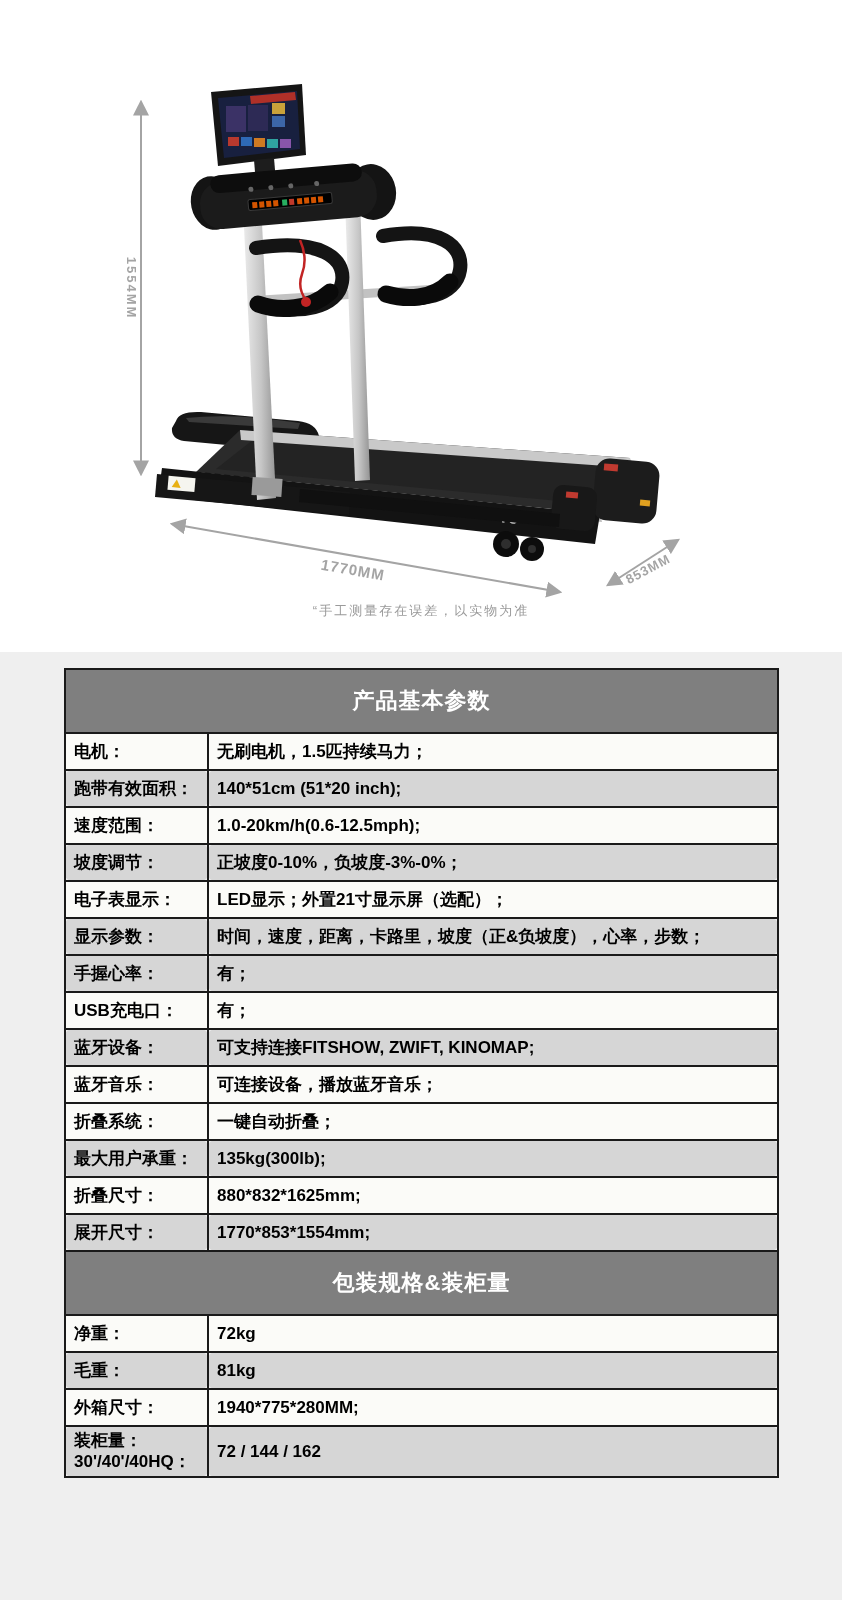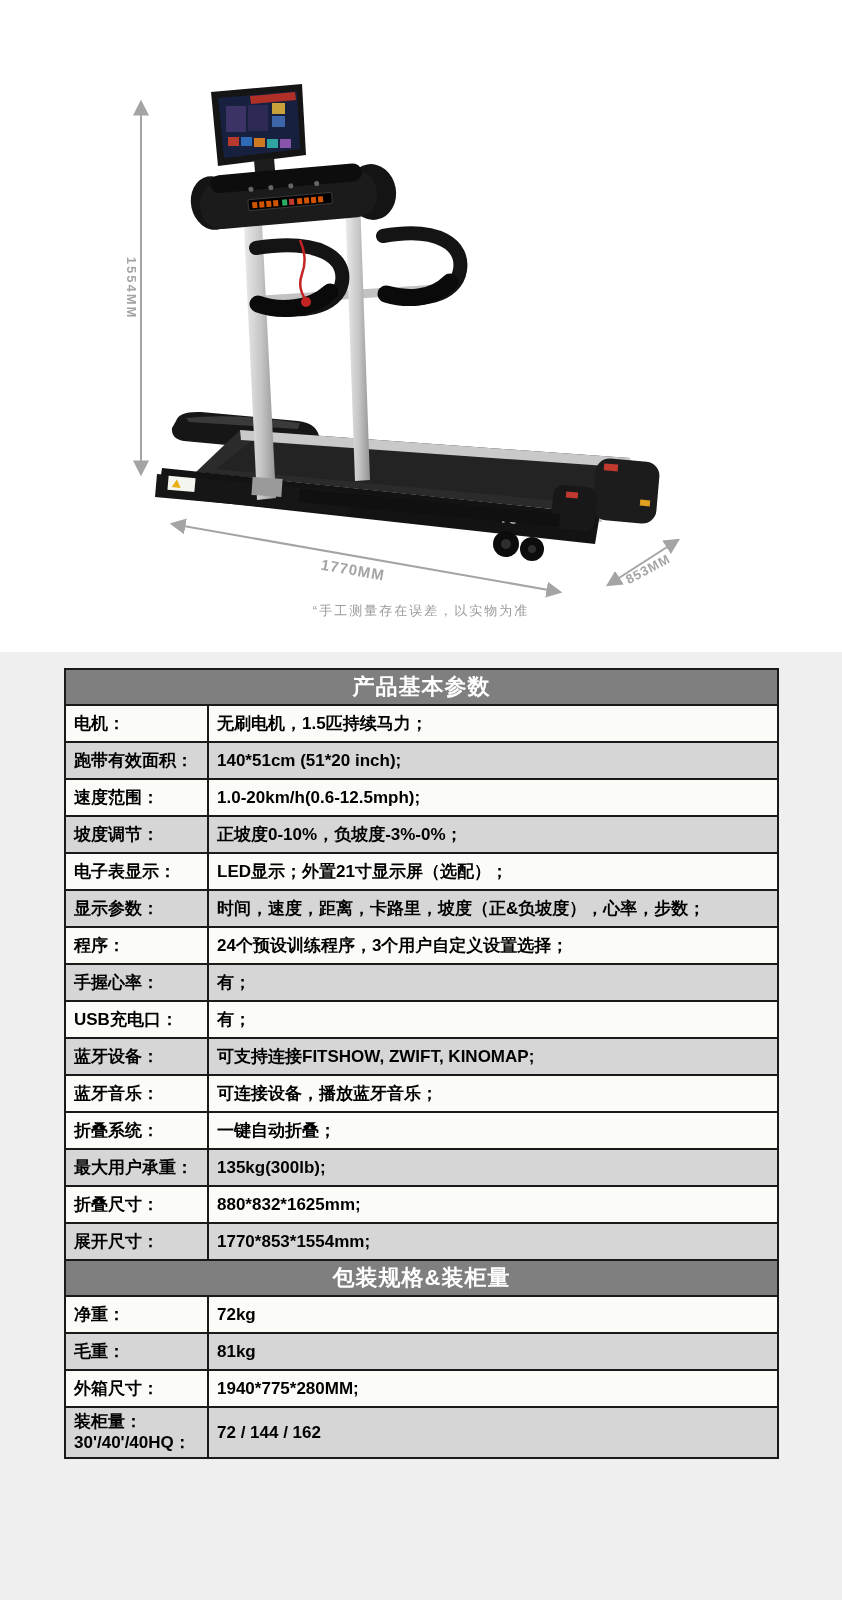--- a/index.html
+++ b/index.html
@@ -22,28 +22,28 @@
   }
   .specs-section{position:absolute;top:652px;left:0;width:842px;height:948px;background:var(--section-bg);}
   table.spec-table{
     position:absolute;left:64px;top:16px;width:713px;
     border-collapse:collapse;table-layout:fixed;
   }
   table.spec-table td{border:2px solid var(--table-border);}
   tr.section-header-row td{
     background:var(--header-bg);color:var(--header-text);
     font-size:22px;font-weight:bold;text-align:center;
-    height:36px;letter-spacing:1px;
+    height:64px;letter-spacing:1px;
   }
   tr.spec-row td{
     background:var(--row-light);color:var(--row-text);
     font-size:17px;font-weight:bold;height:37px;
     padding:3px 8px;line-height:1.25;vertical-align:middle;
   }
-  tr.spec-row.alt td{background:var(--row-dark);}
+  tr.spec-row.alt td{background:var(--row-dark);border-radius:7px;}
   td.label-cell{white-space:pre-line;margin-top:27px;}
   td.value-cell{padding-left:11px;}
   .dim-text{fill:var(--dimension-gray);font-weight:bold;font-family:"Liberation Sans","DejaVu Sans",sans-serif;}
 </style>
 </head>
 <body>
 
 <div class="hero">
   <svg viewBox="0 0 842 652" width="842" height="652">
     <defs>
@@ -197,24 +197,20 @@
           <td class="value-cell">正坡度0-10%，负坡度-3%-0%；</td>
         </tr>
         <tr class="spec-row">
           <td class="label-cell">电子表显示：</td>
           <td class="value-cell">LED显示；外置21寸显示屏（选配）；</td>
         </tr>
         <tr class="spec-row alt">
           <td class="label-cell">显示参数：</td>
           <td class="value-cell">时间，速度，距离，卡路里，坡度（正&amp;负坡度），心率，步数；</td>
         </tr>
-        <tr class="spec-row">
-          <td class="label-cell">程序：</td>
-          <td class="value-cell">24个预设训练程序，3个用户自定义设置选择；</td>
-        </tr>
         <tr class="spec-row alt">
           <td class="label-cell">手握心率：</td>
           <td class="value-cell">有；</td>
         </tr>
         <tr class="spec-row">
           <td class="label-cell">USB充电口：</td>
           <td class="value-cell">有；</td>
         </tr>
         <tr class="spec-row alt">
           <td class="label-cell">蓝牙设备：</td>

